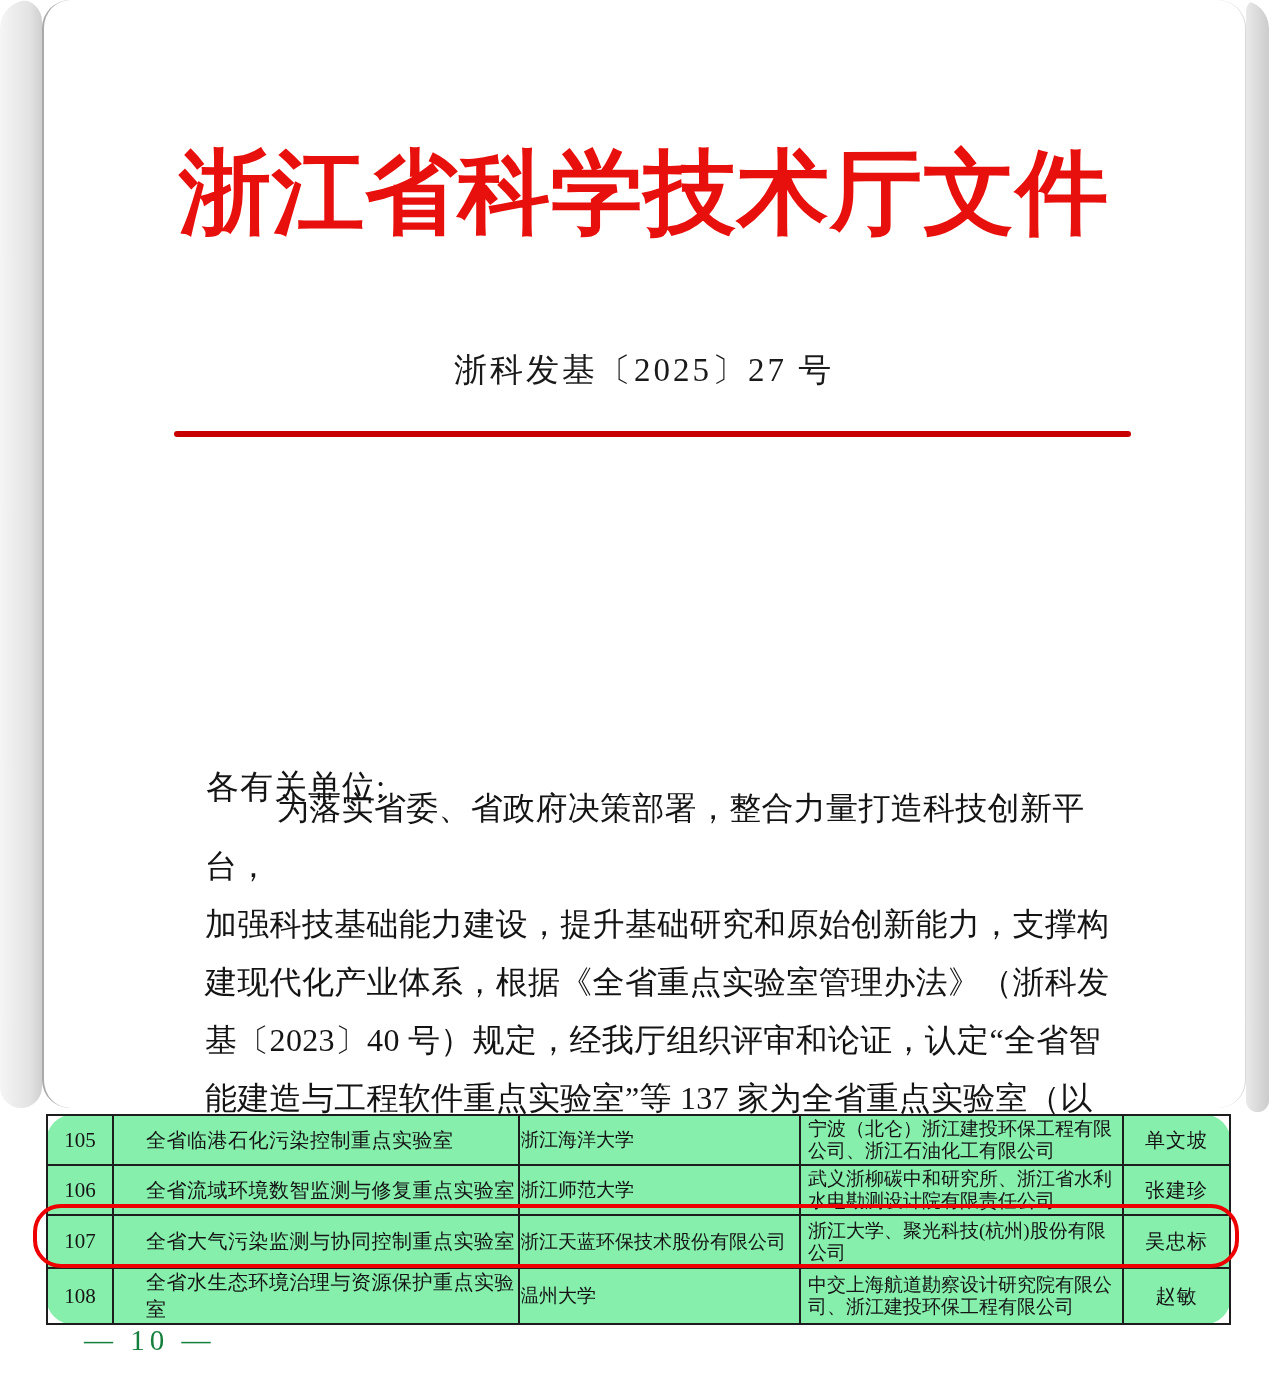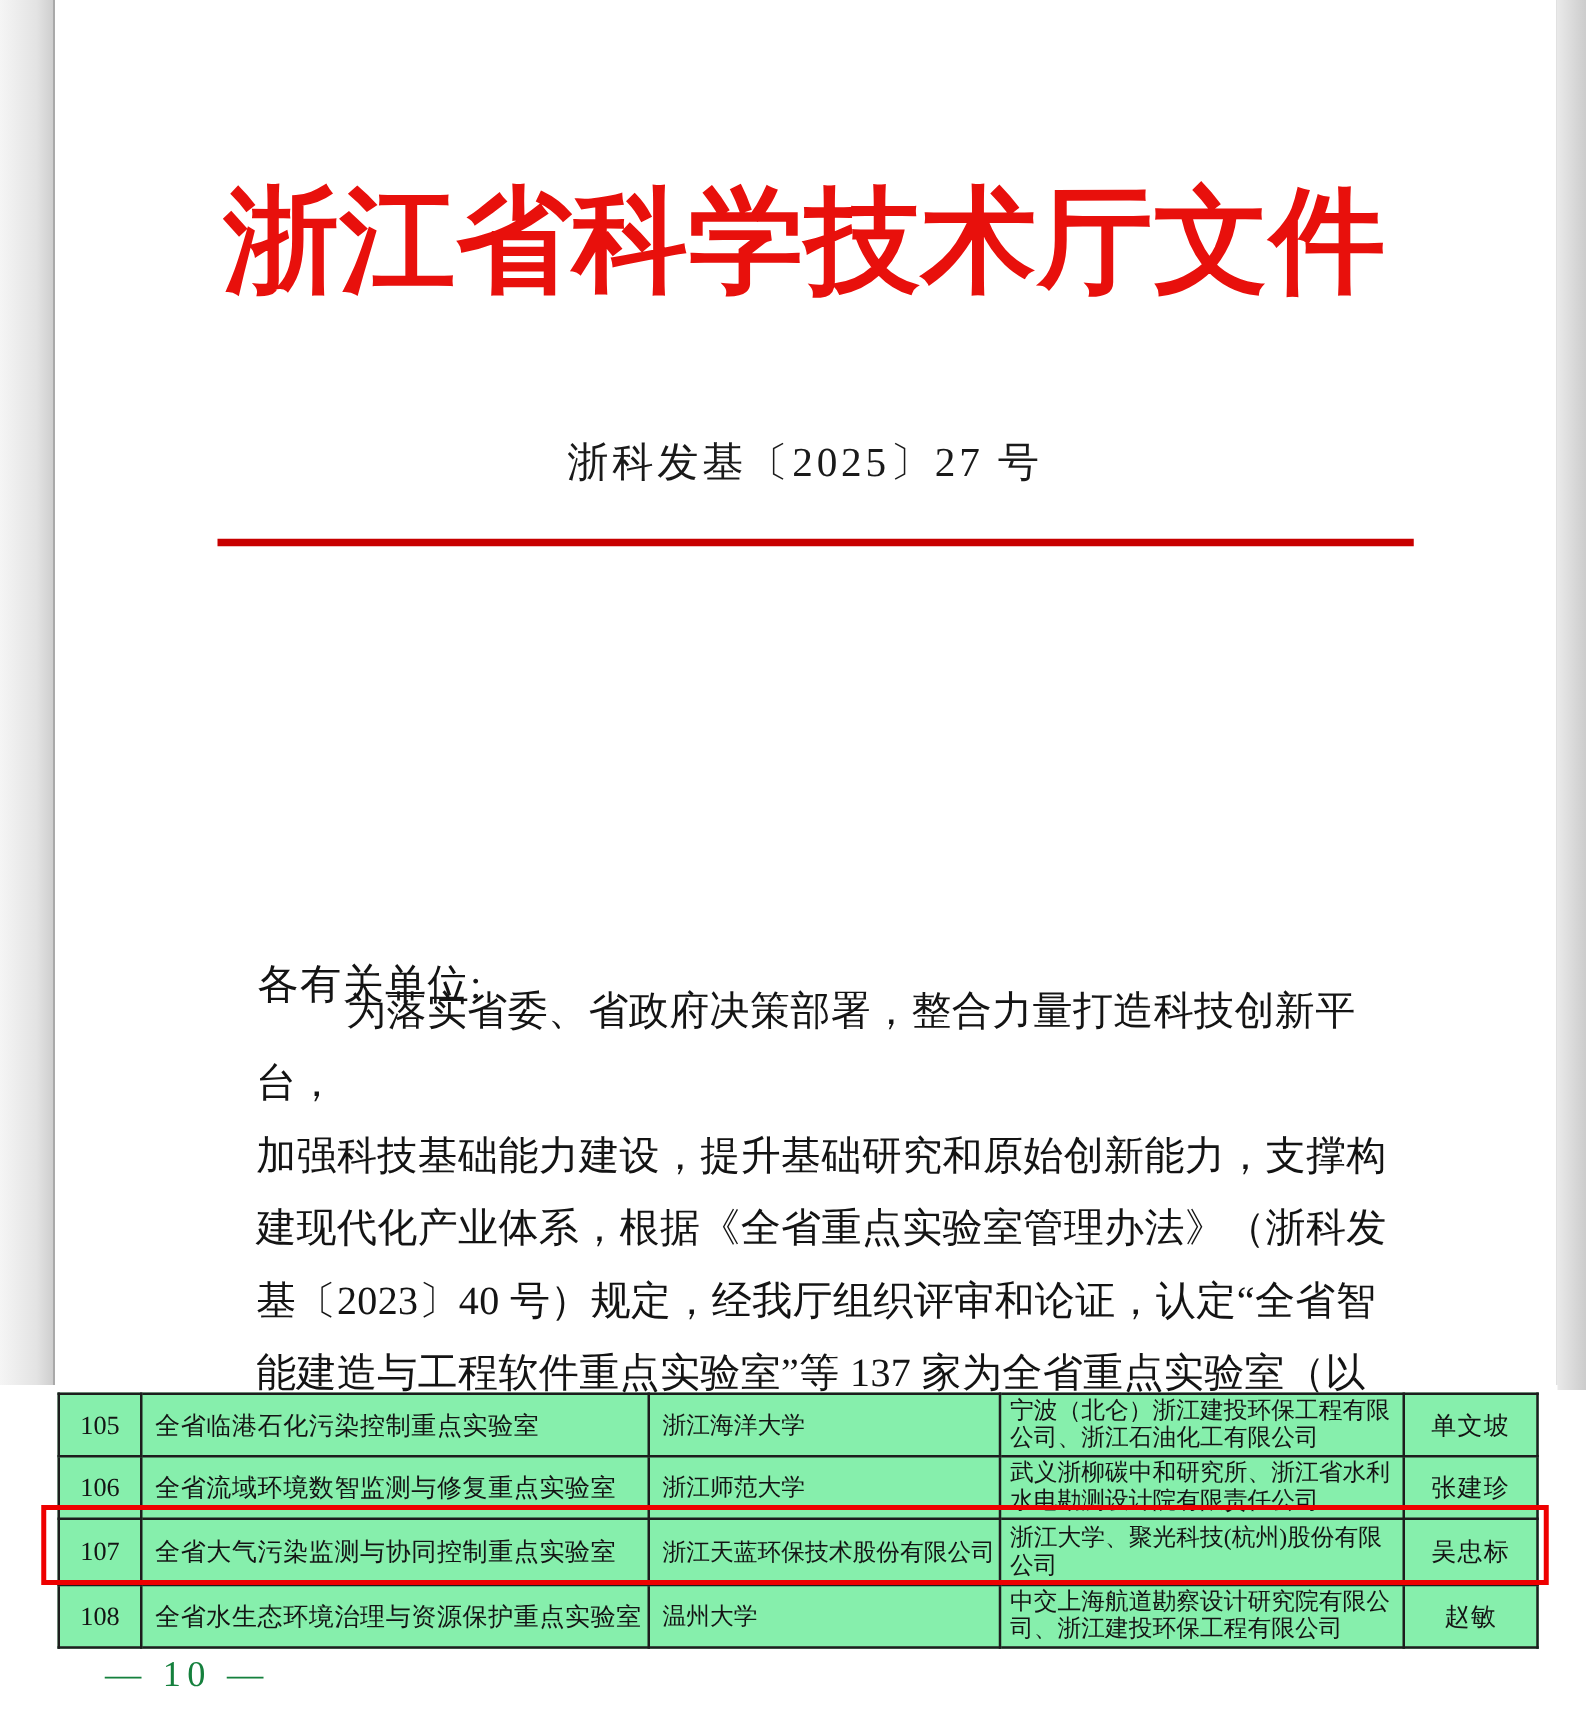--- a/index.html
+++ b/index.html
@@ -1,15 +1,15 @@
 <!DOCTYPE html>
 <html style="--masthead-red: #e8100c; --rule-red: #c80000; --highlight-red: #ee0000;"><head>
 <meta charset="utf-8">
 <style>
-  * { margin:0; padding:0; box-sizing:border-box; }
+  * { margin:0; padding:0; box-sizing:border-box;border-radius:28px; }
   html,body { background:#ffffff; }
   body {
     width:1269px; height:1386px; position:relative;
     font-family:"Liberation Serif","DejaVu Serif",serif;
     color:#141414; overflow:hidden;
   }
   .stage { position:absolute; top:0; left:0; width:1269px; height:1386px; overflow:hidden; }
 
   
   .margin-left  { position:absolute; top:0; left:0; width:42px; height:1108px;
@@ -38,22 +38,22 @@
 
   
   .lab-table { position:absolute; top:1114px; left:46px; width:1183px;
                border-collapse:collapse; table-layout:fixed; background:#86efac; }
   .lab-table td { border:2px solid #1d1d1d; vertical-align:middle; overflow:hidden; }
   .lab-table tr:nth-child(1) { height:50px; }
   .lab-table tr:nth-child(2) { height:45px; }
   .lab-table tr:nth-child(3) { height:53px; }
   .lab-table tr:nth-child(4) { height:47px; }
   .c-no   { text-align:center; font-size:21px; }
-  .c-lab  { font-size:20px; padding-left:10px; letter-spacing:0.5px; }
-  .c-inst { font-size:19px; padding-left:10px; white-space:nowrap;margin-top:34px; }
+  .c-lab  { font-size:20px; padding-left:32px; letter-spacing:0.5px; }
+  .c-inst { font-size:19px; white-space:nowrap;margin-top:34px; }
   .c-part { font-size:19px; line-height:1.16; padding:2px 7px; word-break:break-all; }
   .c-dir  { text-align:center; font-size:20px; letter-spacing:1px; }
 
   .highlight-box { position:absolute; top:1204px; left:33px; width:1206px; height:64px;
                    border:4px solid var(--highlight-red,#ee0000); z-index:5; pointer-events:none; }
 
   .page-number { position:absolute; top:1324px; left:84px; font-size:29px; letter-spacing:5px;
                  color:#15803d; }
 </style>
 </head>

